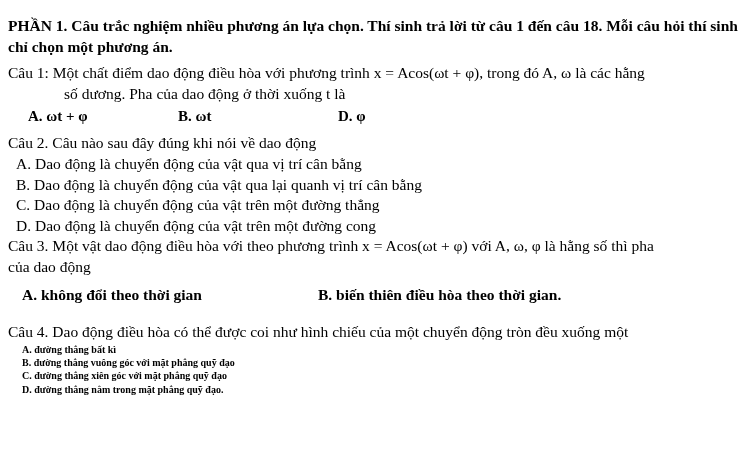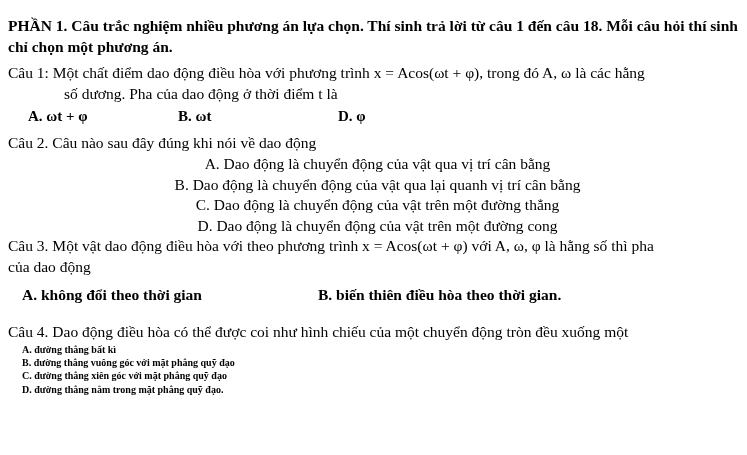--- a/index.html
+++ b/index.html
@@ -54,21 +54,20 @@
   }
   .opt-a { width: 150px; }
   .opt-b { width: 160px; }
   .opt-c { width: 175px; }
   .opt-d { width: 120px; }
   .optline {
     font-size: 15.5px;
     line-height: 1.33;
     margin: 0;
     padding-left: 8px;
-    text-align: center;
   }
   .optline-ind {
     font-size: 10px;
     line-height: 1.33;
     margin: 0;
     padding-left: 14px;
   }
   .two-col {
     display: flex;
     font-size: 15.5px;
@@ -85,21 +84,21 @@
 <body>
 
 <div class="page">
 
   <p class="intro">PHẦN 1. Câu trắc nghiệm nhiều phương án lựa chọn. Thí sinh trả lời từ câu 1 đến câu 18. Mỗi câu hỏi thí sinh chỉ chọn một phương án.</p>
 
   <div>
     <p class="qline">
       <span class="qlabel">Câu 1:</span>
       <span>Một chất điểm dao động điều hòa với phương trình x = Acos(ωt + φ), trong đó A, ω là các hằng</span>
-      <span class="cont-indent">số dương. Pha của dao động ở thời điểm t là</span>
+      <span class="cont-indent">số dương. Pha của dao động ở thời xuống t là</span>
     </p>
     <div class="opts-row">
       <span class="opt opt-a bold">A. ωt + φ</span>
       <span class="opt opt-b bold">B. ωt</span>
       <span class="opt opt-d bold">D. φ</span>
     </div>
   </div>
 
   <div>
     <p class="qline">

